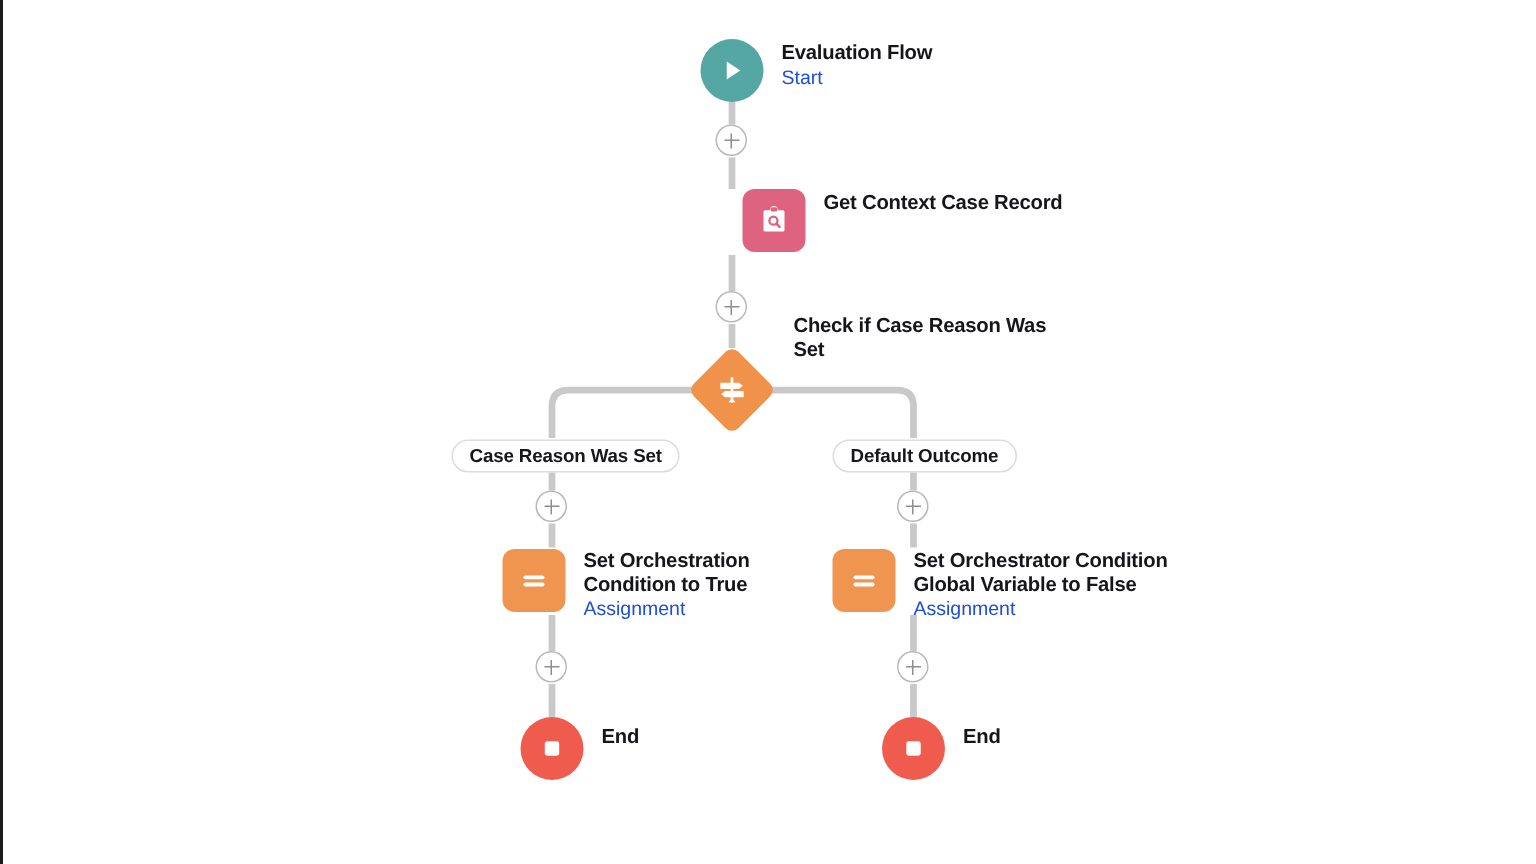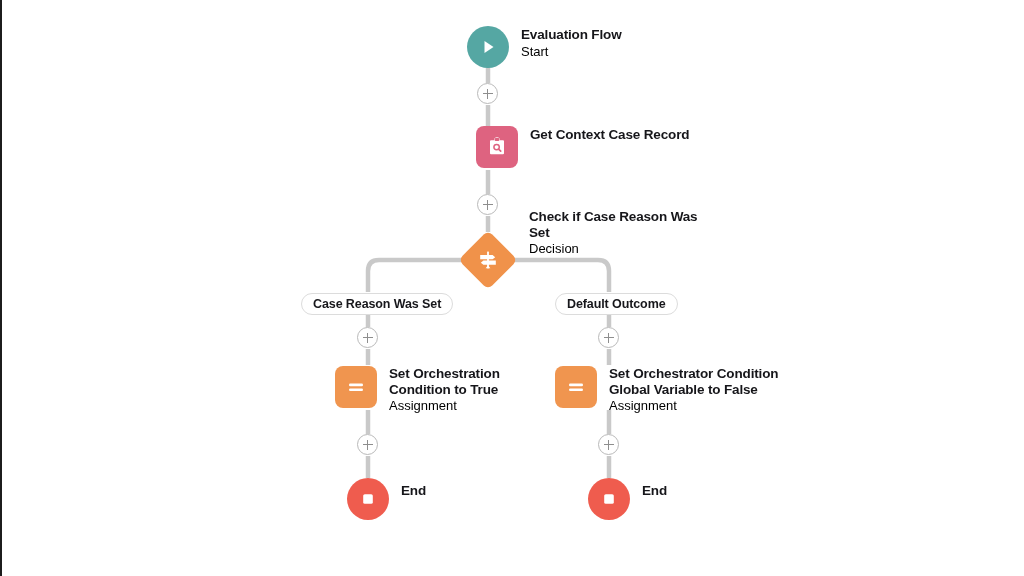--- a/index.html
+++ b/index.html
@@ -68,21 +68,21 @@
     font-size: 13.5px;
     font-weight: bold;
     color: #16161a;
     line-height: 15.5px;
     letter-spacing: -0.15px;
     white-space: pre-line;
   }
   .subtitle {
     font-size: 13px;
     font-weight: normal;
-    color: #000000;
+    color: #1d4ed8;
     line-height: 16px;
     margin-top: 1px;
   }
 
   
   .plus-btn {
     position: absolute;
     width: 21px; height: 21px;
     border-radius: 50%;
     background: #ffffff;
@@ -161,21 +161,21 @@
       </svg>
     </div>
     <div class="labels">
       <div class="title">Evaluation Flow</div>
       <div class="subtitle">Start</div>
     </div>
   </div>
 
   <div class="plus-btn" style="left:475px; top:83px;"></div>
 
-  <div class="node" style="left:474px; top:126px;text-align:right;">
+  <div class="node" style="left:493px; top:126px;text-align:right;">
     <div class="icon-shell shell-square" style="background:#de6380;">
       <svg width="24" height="24" viewBox="0 0 24 24">
         <path d="M6 5.2h3.1a2.9 2.9 0 0 1 5.8 0H18a1 1 0 0 1 1 1v12.1a1 1 0 0 1-1 1H6a1 1 0 0 1-1-1V6.2a1 1 0 0 1 1-1z" fill="#ffffff"></path>
         <rect x="9.6" y="3.1" width="4.8" height="2.9" rx="1.1" fill="#de6380"></rect>
         <circle cx="11.6" cy="12.1" r="2.7" fill="none" stroke="#de6380" stroke-width="1.5"></circle>
         <line x1="13.6" y1="14.1" x2="15.7" y2="16.2" stroke="#de6380" stroke-width="1.7" stroke-linecap="round"></line>
       </svg>
     </div>
     <div class="labels">
       <div class="title">Get Context Case Record</div>
@@ -189,21 +189,20 @@
       <svg width="24" height="24" viewBox="0 0 24 24">
         <rect x="11.1" y="3.6" width="1.8" height="16.8" fill="#ffffff"></rect>
         <path d="M4.2 7.1h12.4l2.6 2.1-2.6 2.1H4.2z" fill="#ffffff"></path>
         <path d="M19.8 12.6H7.4l-2.6 2.1 2.6 2.1h12.4z" fill="#ffffff"></path>
         <path d="M12 17.3l2.4 2.9H9.6z" fill="#ffffff"></path>
       </svg>
     </div>
     <div class="labels" style="margin-left:20px; padding-top:-6px; position:relative; top:-31px;">
       <div class="title">Check if Case Reason Was
 Set</div>
-      <div class="subtitle">Decision</div>
     </div>
   </div>
 
   <div class="pill" style="left:299px; top:293px;">Case Reason Was Set</div>
   <div class="pill" style="left:553px; top:293px;">Default Outcome</div>
 
   <div class="plus-btn" style="left:355px; top:327px;"></div>
   <div class="plus-btn" style="left:596px; top:327px;"></div>
 
   <div class="node" style="left:333px; top:366px;">

